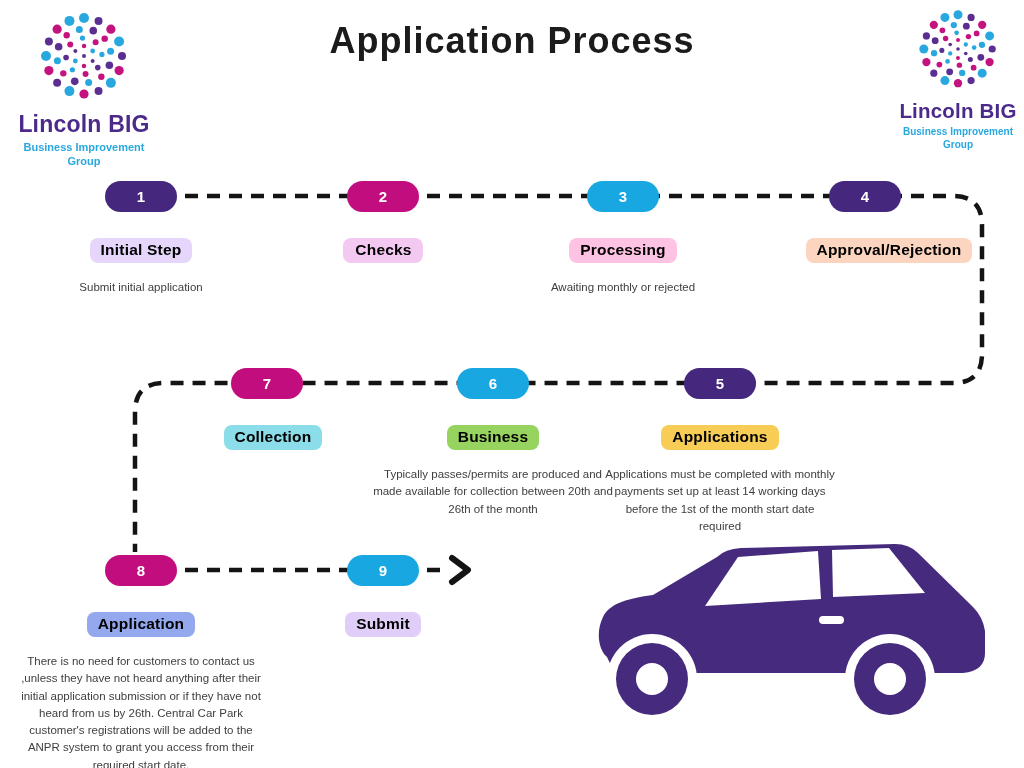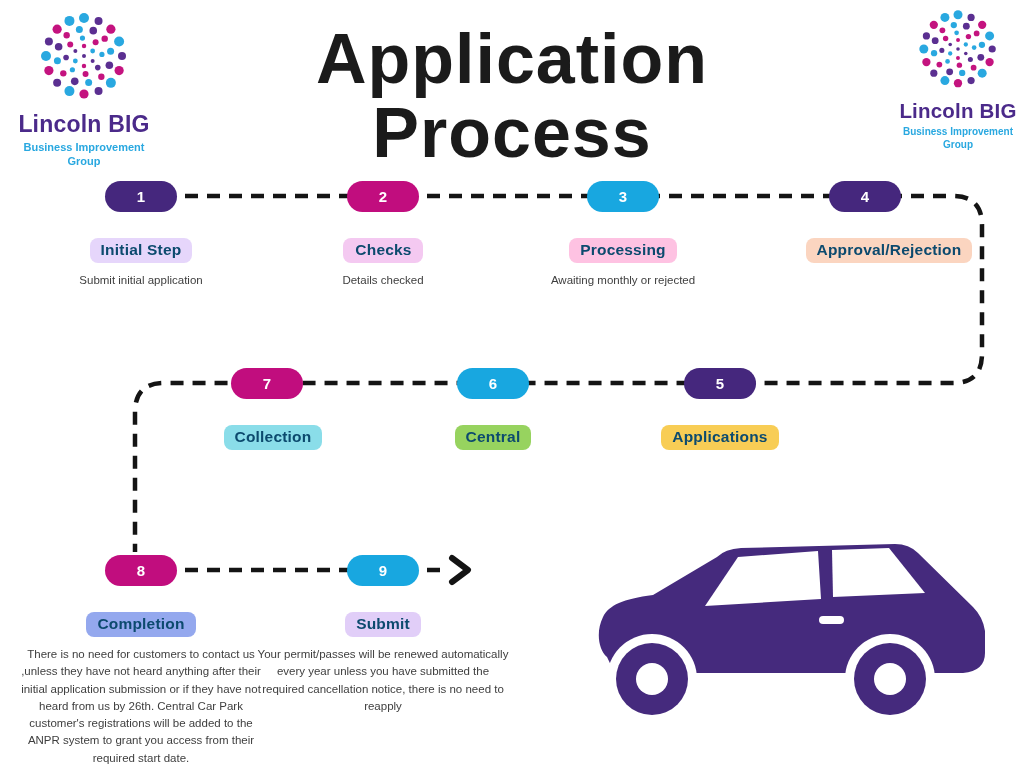--- a/index.html
+++ b/index.html
@@ -1,43 +1,43 @@
 <!DOCTYPE html>
 <html><head>
 <meta charset="utf-8">
 <style>
   html,body{margin:0;padding:0;background:#fff;}
   body{width:1024px;height:768px;overflow:hidden;font-family:"Liberation Sans",sans-serif;position:relative;}
   .canvas{position:absolute;inset:0;width:1024px;height:768px;background:#ffffff;}
 
   
   .title{position:absolute;left:297px;top:22px;width:430px;text-align:center;
-         font-weight:bold;font-size:70px;line-height:1.06;letter-spacing:1px;color:#1b1b1b;}
+         font-weight:bold;font-size:36px;line-height:1.06;letter-spacing:1px;color:#1b1b1b;}
 
   
   .logo{position:absolute;text-align:center;}
   .logo-left{left:14px;top:6px;width:140px;}
   .logo-right{left:890px;top:4px;width:136px;}
   .logo-name{font-weight:bold;color:#4b2a8a;letter-spacing:.2px;}
   .logo-left .logo-name{font-size:23px;margin-top:1px;}
   .logo-right .logo-name{font-size:20.5px;margin-top:1px;}
   .logo-sub{color:#29a8e0;font-weight:bold;line-height:1.25;}
   .logo-left .logo-sub{font-size:11px;margin-top:3px;}
   .logo-right .logo-sub{font-size:10px;margin-top:3px;}
 
   
   .flow-svg{position:absolute;left:0;top:0;width:1024px;height:768px;pointer-events:none;}
 
   
   .step{position:absolute;width:300px;display:flex;flex-direction:column;align-items:center;}
   .pill{width:72px;height:31px;border-radius:16px;display:flex;align-items:center;justify-content:center;
         color:#fff;font-weight:bold;font-size:15px;}
   .label{margin-top:26px;display:inline-block;padding:3px 11px 4px;border-radius:8px;
-         font-weight:bold;font-size:15.5px;color:#0c4a6e;letter-spacing:.2px;}
-  .desc{margin-top:9px;font-size:11.5px;line-height:1.5;color:#3e3e3e;text-align:center;}
+         font-weight:bold;font-size:15.5px;color:#000000;letter-spacing:.2px;}
+  .desc{margin-top:16px;font-size:11.5px;line-height:1.5;color:#3e3e3e;text-align:center;}
 
   .s1{left:-9px;top:181px;}  .s2{left:233px;top:181px;} .s3{left:473px;top:181px;} .s4{left:715px;top:181px;}
   .s7{left:117px;top:368px;} .s6{left:343px;top:368px;} .s5{left:570px;top:368px;}
   .s8{left:-9px;top:555px;}  .s9{left:233px;top:555px;}
 
   .s1 .desc{width:220px;} .s2 .desc{width:220px;} .s3 .desc{width:230px;} .s4 .desc{width:252px;}
   .s5 .desc{width:232px;} .s6 .desc{width:246px;} .s7 .desc{width:246px;}
   .s8 .desc{width:252px;} .s9 .desc{width:252px;}
 
   
@@ -196,54 +196,54 @@
 
   <div class="step s1">
     <div class="pill" style="background: rgb(69, 39, 125);">1</div>
     <div class="label" style="background: rgb(230, 214, 251);">Initial Step</div>
     <div class="desc">Submit initial application</div>
   </div>
 
   <div class="step s2">
     <div class="pill" style="background: rgb(193, 13, 126);">2</div>
     <div class="label" style="background: rgb(244, 201, 241); padding-left: 12px;">Checks</div>
-    <div class="desc">Details checked</div>
   </div>
 
   <div class="step s3">
     <div class="pill" style="background: rgb(24, 167, 224);">3</div>
     <div class="label" style="background: rgb(254, 194, 226); text-align: center;">Processing</div>
     <div class="desc">Awaiting monthly or rejected</div>
   </div>
 
   <div class="step s4">
     <div class="pill" style="background: rgb(69, 39, 125);">4</div>
     <div class="label" style="background: rgb(251, 213, 192); margin-left: 48px;">Approval/Rejection</div>
   </div>
 
   <div class="step s5">
     <div class="pill" style="background: rgb(69, 39, 125);">5</div>
     <div class="label" style="background: rgb(248, 205, 85);">Applications</div>
+    <div class="desc">Applications must be completed with monthly payments set up at least 14 working days before the 1st of the month start date required</div>
   </div>
 
   <div class="step s6">
     <div class="pill" style="background: rgb(24, 167, 224);">6</div>
-    <div class="label" style="background: rgb(151, 211, 95);">Central</div>
+    <div class="label" style="background: rgb(151, 211, 95);">Business</div>
+    <div class="desc">Typically passes/permits are produced and made available for collection between 20th and 26th of the month</div>
   </div>
 
   <div class="step s7">
     <div class="pill" style="background: rgb(193, 13, 126);">7</div>
     <div class="label" style="background: rgb(138, 221, 233); margin-left: 12px;">Collection</div>
   </div>
 
   <div class="step s8">
     <div class="pill" style="background: rgb(193, 13, 126);">8</div>
-    <div class="label" style="background: rgb(148, 168, 238);">Completion</div>
+    <div class="label" style="background: rgb(148, 168, 238);">Application</div>
     <div class="desc">There is no need for customers to contact us ,unless they have not heard anything after their initial application submission or if they have not heard from us by 26th. Central Car Park customer's registrations will be added to the ANPR system to grant you access from their required start date.</div>
   </div>
 
   <div class="step s9">
     <div class="pill" style="background: rgb(24, 167, 224);">9</div>
     <div class="label" style="background: rgb(225, 206, 248);">Submit</div>
-    <div class="desc">Your permit/passes will be renewed automatically every year unless you have submitted the required cancellation notice, there is no need to reapply</div>
   </div>
 
 </div>
 
 </body></html>

